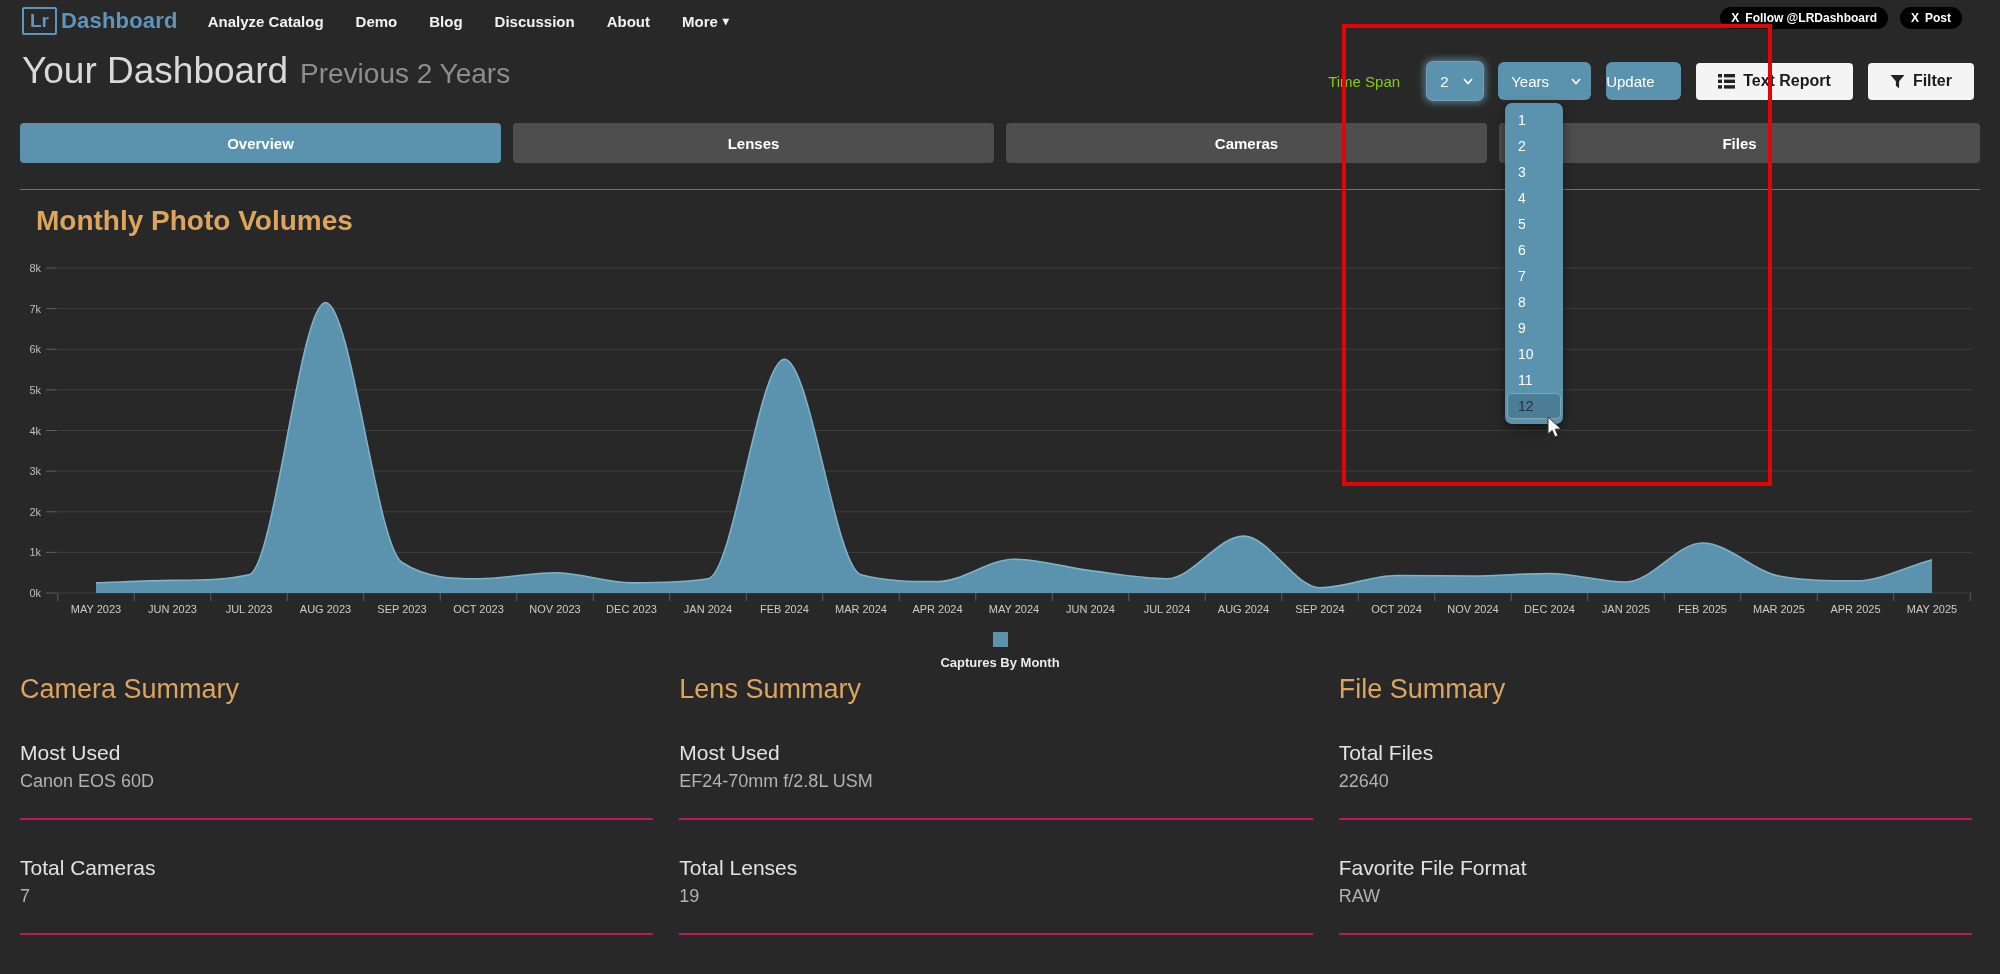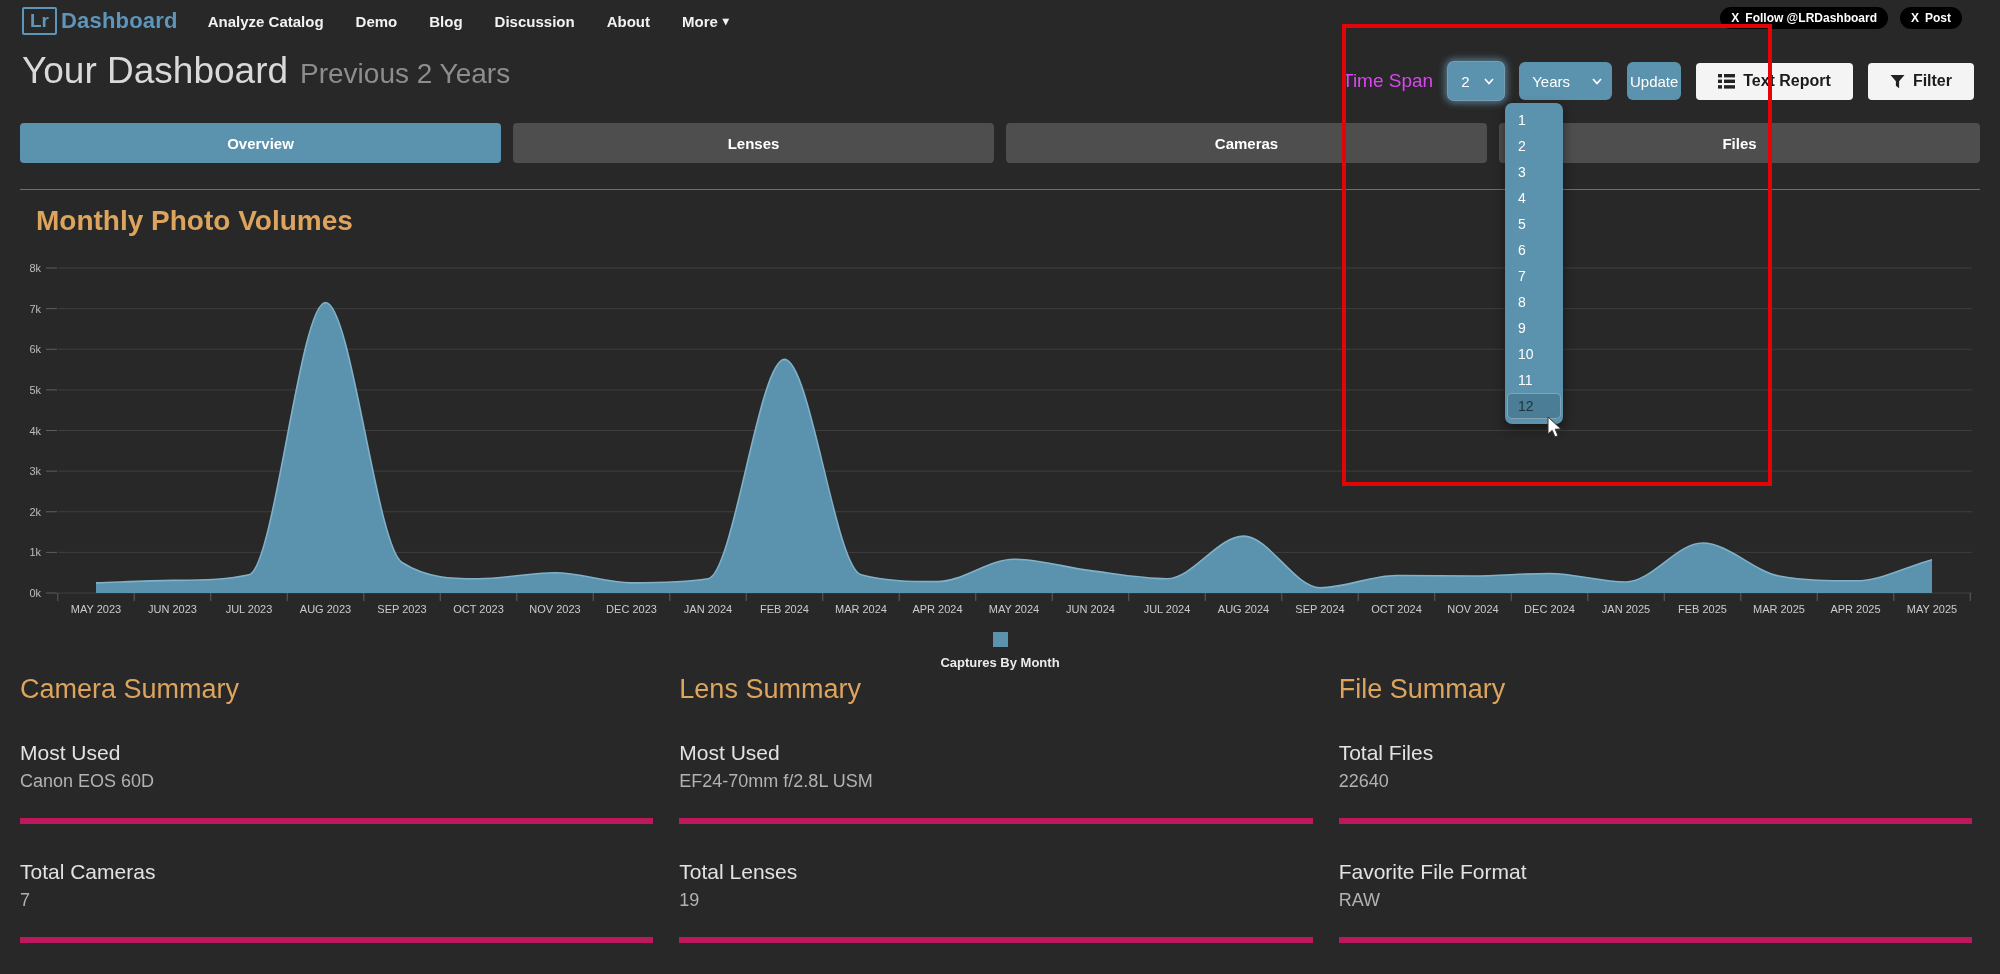--- a/index.html
+++ b/index.html
@@ -21,28 +21,28 @@
   #follow-pill{right:112px;}
   #post-pill{right:38px;}
 
   
   .page-header{position:absolute;top:50px;left:22px;white-space:nowrap;}
   .page-title{font-size:37px;color:#d9d9d9;}
   .page-subtitle{font-size:28px;color:#8d8d8d;margin-left:12px;}
 
   
   .controls{position:absolute;top:62px;right:26px;display:flex;align-items:center;gap:15px;height:38px;}
-  .time-span-label{color:#d946ef;font-size:19px;margin-right:0;}
+  .time-span-label{color:#84cc16;font-size:15px;margin-right:12px;}
   .select{background:#5b92ad;color:#fff;border-radius:6px;height:38px;display:flex;align-items:center;
           justify-content:space-between;padding:0 10px 0 13px;font-size:15px;cursor:pointer;box-sizing:border-box;}
   #count-select{width:56px;box-shadow:0 0 7px 3px rgba(125,185,220,.55),0 0 0 1px rgba(160,205,230,.6);}
   #unit-select{width:93px;}
   .chev{flex:0 0 auto;margin-left:6px;}
-  .btn-blue{background:#5b92ad;color:#fff;border-radius:6px;height:38px;width:54px;display:flex;align-items:center;
-            justify-content:center;font-size:15px;cursor:pointer;}
+  .btn-blue{background:#5b92ad;color:#fff;border-radius:6px;height:38px;width:75px;display:flex;align-items:center;
+            font-size:15px;cursor:pointer;}
   .btn-light{background:#f4f4f4;color:#1b1b1b;border-radius:4px;height:37px;display:flex;align-items:center;
              gap:8px;padding:0 22px;font-size:16px;font-weight:600;cursor:pointer;}
 
   
   .dropdown-list{position:absolute;left:1505px;top:103px;width:58px;background:#5b92ad;border-radius:7px;
                  padding:4px 0 5px;box-shadow:0 5px 12px rgba(0,0,0,.45);z-index:10;}
   .dropdown-item{height:26px;line-height:26px;padding-left:13px;color:#fff;font-size:14px;cursor:pointer;}
   .dropdown-item.hovered{background:#4b7e96;color:#203440;border-radius:5px;margin:0 2px;padding-left:11px;
                          box-shadow:inset 0 0 0 1px rgba(255,255,255,.3);}
 
@@ -56,21 +56,21 @@
   
   .chart-title{position:absolute;top:205px;left:20px;font-size:28px;font-weight:bold;color:#dda45e;margin-left:16px;}
   #chart{position:absolute;top:250px;left:0;}
   .legend{position:absolute;top:632px;left:0;right:0;display:flex;justify-content:center;align-items:center;gap:8px;flex-direction:column;}
   .legend-swatch{width:15px;height:15px;background:#5b92ad;}
   .legend-label{color:#ececec;font-size:13px;font-weight:bold;}
 
   
   .summaries{position:absolute;top:662px;left:20px;right:28px;display:grid;grid-template-columns:1fr 1fr 1fr;column-gap:26px;}
   .summary-title{font-size:27px;font-weight:normal;color:#dda45e;margin:12px 0 0;}
-  .summary-row{padding:36px 0 26px;border-bottom:6px solid #be185d;}
+  .summary-row{padding:36px 0 26px;border-bottom:2px solid #be185d;}
   .summary-label{font-size:21px;color:#e2e2e2;}
   .summary-value{font-size:18px;color:#b2b2b2;margin-top:6px;}
 
   
   .annotation{position:absolute;left:1342px;top:24px;width:422px;height:454px;border:4px solid #e30505;
               z-index:20;pointer-events:none;}
   #cursor{position:absolute;left:1546px;top:416px;z-index:30;pointer-events:none;}
 </style>
 </head>
 <body>

